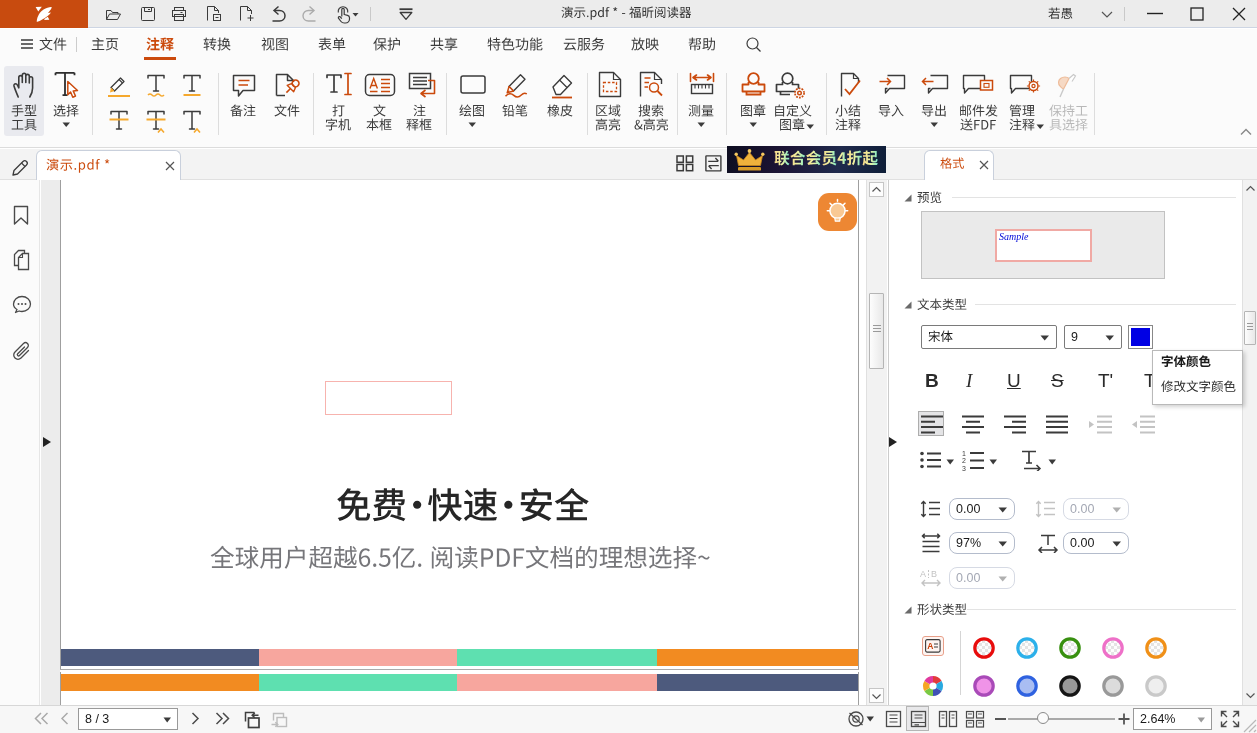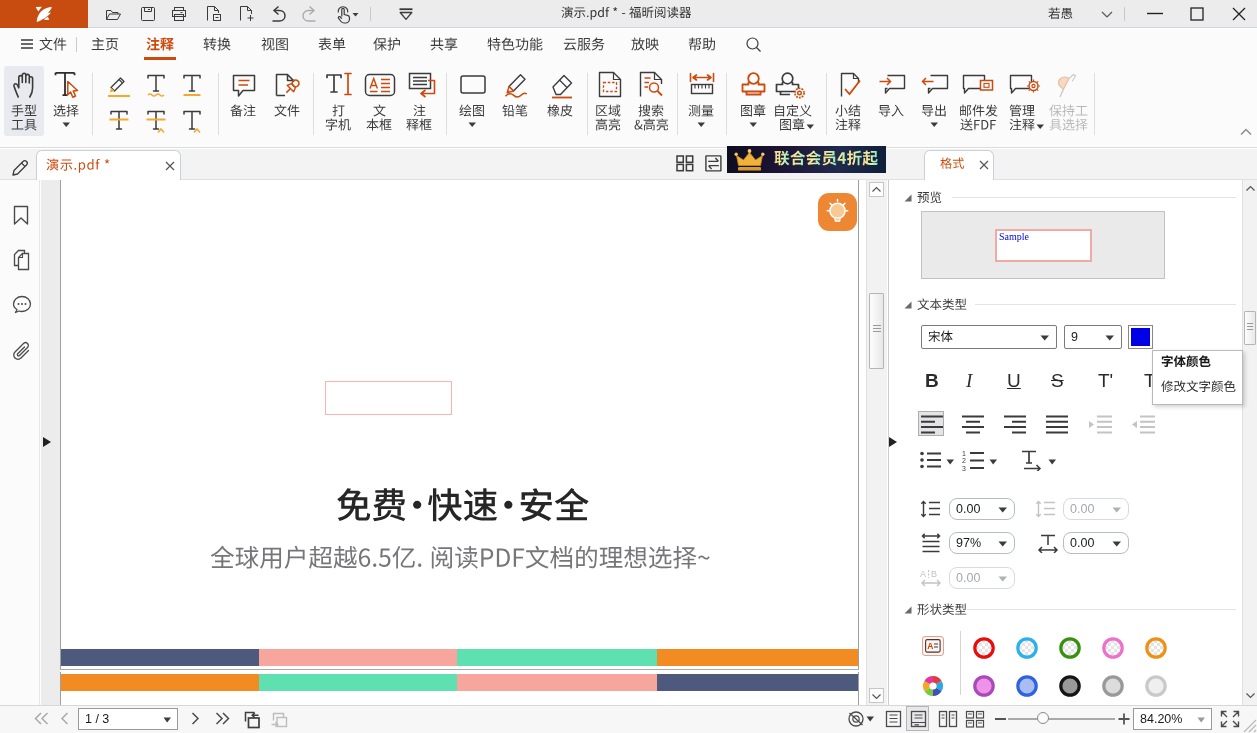--- a/index.html
+++ b/index.html
@@ -605,21 +605,21 @@
 <svg style="position:absolute;left:904px;top:194px;" width="8" height="8" viewBox="0 0 8 8" fill="none">
       <path d="M7.5 0.5 L7.5 7.5 L0.5 7.5 Z" fill="#6a6a6a" stroke="none"></path>
     </svg>
 <div style="position:absolute;left:917.0px;top:191.0px;"><svg width="25" height="15.6" viewBox="0 0 25 15.6" fill="#3b3b3b">
         <path transform="translate(0.0,11.0) scale(0.012500,-0.012500)" d="M670 495V295C670 192 647 57 410 -21C427 -35 447 -60 456 -75C710 18 741 168 741 294V495ZM725 88C788 38 869 -34 908 -79L960 -26C920 17 837 86 775 134ZM88 608C149 567 227 512 282 470H38V403H203V10C203 -3 199 -6 184 -7C170 -7 124 -7 72 -6C83 -27 93 -57 96 -78C165 -78 210 -77 238 -65C267 -53 275 -32 275 8V403H382C364 349 344 294 326 256L383 241C410 295 441 383 467 460L420 473L409 470H341L361 496C338 514 306 538 270 562C329 615 394 692 437 764L391 796L378 792H59V725H328C297 680 256 631 218 598L129 656ZM500 628V152H570V559H846V154H919V628H724L759 728H959V796H464V728H677C670 695 661 659 652 628Z"></path>
         <path transform="translate(12.5,11.0) scale(0.012500,-0.012500)" d="M644 626C695 578 752 510 777 464L844 496C818 541 762 606 708 653ZM115 784V502H188V784ZM324 830V469H397V830ZM528 183V26C528 -47 553 -66 651 -66C672 -66 806 -66 827 -66C907 -66 928 -38 937 76C917 80 887 90 871 102C867 11 860 -2 820 -2C791 -2 680 -2 658 -2C611 -2 603 2 603 27V183ZM457 326V248C457 168 431 55 66 -22C83 -37 104 -65 114 -82C491 7 535 142 535 246V326ZM196 439V121H270V372H741V127H819V439ZM586 841C559 729 512 615 451 541C470 533 501 514 515 503C549 548 580 606 606 671H935V738H632C641 767 650 796 658 826Z"></path>
       </svg></div>
 <div class="ab" style="left:952px;top:197px;width:284px;height:1px;background:#e3e3e3"></div>
 <div class="ab" style="left:921px;top:211px;width:244px;height:68px;background:#eaeaea;border:1px solid #c2c2c2"></div>
 <div class="ab" style="left:995px;top:229px;width:97px;height:33px;background:#fff;border:2px solid #f0a9a4"></div>
-<div class="ab" style="left:999px;top:231px;font-family:Liberation Serif,serif;font-size:10px;color:#0008d8;">Sample</div>
+<div class="ab" style="left:999px;top:231px;font-family:Liberation Serif,serif;font-size:10px;color:#0008d8;font-style:italic;">Sample</div>
 <svg style="position:absolute;left:904px;top:301px;" width="8" height="8" viewBox="0 0 8 8" fill="none">
       <path d="M7.5 0.5 L7.5 7.5 L0.5 7.5 Z" fill="#6a6a6a" stroke="none"></path>
     </svg>
 <div style="position:absolute;left:917.0px;top:298.0px;"><svg width="50" height="15.6" viewBox="0 0 50 15.6" fill="#3b3b3b">
         <path transform="translate(0.0,11.0) scale(0.012500,-0.012500)" d="M423 823C453 774 485 707 497 666L580 693C566 734 531 799 501 847ZM50 664V590H206C265 438 344 307 447 200C337 108 202 40 36 -7C51 -25 75 -60 83 -78C250 -24 389 48 502 146C615 46 751 -28 915 -73C928 -52 950 -20 967 -4C807 36 671 107 560 201C661 304 738 432 796 590H954V664ZM504 253C410 348 336 462 284 590H711C661 455 592 344 504 253Z"></path>
         <path transform="translate(12.5,11.0) scale(0.012500,-0.012500)" d="M460 839V629H65V553H367C294 383 170 221 37 140C55 125 80 98 92 79C237 178 366 357 444 553H460V183H226V107H460V-80H539V107H772V183H539V553H553C629 357 758 177 906 81C920 102 946 131 965 146C826 226 700 384 628 553H937V629H539V839Z"></path>
         <path transform="translate(25.0,11.0) scale(0.012500,-0.012500)" d="M746 822C722 780 679 719 645 680L706 657C742 693 787 746 824 797ZM181 789C223 748 268 689 287 650L354 683C334 722 287 779 244 818ZM460 839V645H72V576H400C318 492 185 422 53 391C69 376 90 348 101 329C237 369 372 448 460 547V379H535V529C662 466 812 384 892 332L929 394C849 442 706 516 582 576H933V645H535V839ZM463 357C458 318 452 282 443 249H67V179H416C366 85 265 23 46 -11C60 -28 79 -60 85 -80C334 -36 445 47 498 172C576 31 714 -49 916 -80C925 -59 946 -27 963 -10C781 11 647 74 574 179H936V249H523C531 283 537 319 542 357Z"></path>
         <path transform="translate(37.5,11.0) scale(0.012500,-0.012500)" d="M635 783V448H704V783ZM822 834V387C822 374 818 370 802 369C787 368 737 368 680 370C691 350 701 321 705 301C776 301 825 302 855 314C885 325 893 344 893 386V834ZM388 733V595H264V601V733ZM67 595V528H189C178 461 145 393 59 340C73 330 98 302 108 288C210 351 248 441 259 528H388V313H459V528H573V595H459V733H552V799H100V733H195V602V595ZM467 332V221H151V152H467V25H47V-45H952V25H544V152H848V221H544V332Z"></path>
       </svg></div>
 <div class="ab" style="left:975px;top:304px;width:261px;height:1px;background:#e3e3e3"></div>
@@ -835,21 +835,21 @@
       <path d="M1.5 1.5 L5.5 5.5 L9.5 1.5" stroke="#555" stroke-width="1.2" fill="none"></path>
     </svg>
 <div class="ab" style="left:0;top:705px;width:1257px;height:28px;background:#f7f7f7;border-top:1px solid #d7d7d7"></div>
 <svg style="position:absolute;left:33px;top:711px;" width="17" height="15" viewBox="0 0 17 15" fill="none">
       <path d="M8 2 L2.5 7.5 L8 13 M14.5 2 L9 7.5 L14.5 13" stroke="#a9a9a9" stroke-width="1.5" fill="none"></path>
     </svg>
 <svg style="position:absolute;left:58px;top:711px;" width="12" height="15" viewBox="0 0 12 15" fill="none">
       <path d="M9.5 2 L4 7.5 L9.5 13" stroke="#a9a9a9" stroke-width="1.5" fill="none"></path>
     </svg>
 <div class="ab" style="left:78px;top:708px;width:100px;height:22px;background:#fff;border:1px solid #999"></div>
-<div class="ab" style="left:85px;top:712px;font-size:12.5px;color:#1a1a1a">1 / 3</div>
+<div class="ab" style="left:85px;top:712px;font-size:12.5px;color:#1a1a1a">8 / 3</div>
 <svg style="position:absolute;left:163px;top:717px;" width="9" height="6" viewBox="0 0 9 6" fill="none">
       <path d="M0.5 0.5 L8 0.5 L4.2 5.5 Z" fill="#3b3b3b"></path>
     </svg>
 <svg style="position:absolute;left:190px;top:711px;" width="12" height="15" viewBox="0 0 12 15" fill="none">
       <path d="M2.5 2 L8 7.5 L2.5 13" stroke="#4a4a4a" stroke-width="1.5" fill="none"></path>
     </svg>
 <svg style="position:absolute;left:214px;top:711px;" width="17" height="15" viewBox="0 0 17 15" fill="none">
       <path d="M2.5 2 L8 7.5 L2.5 13 M9 2 L14.5 7.5 L9 13" stroke="#4a4a4a" stroke-width="1.5" fill="none"></path>
     </svg>
 <svg style="position:absolute;left:242px;top:709px;" width="20" height="20" viewBox="0 0 20 20" fill="none">
@@ -892,21 +892,21 @@
       <rect x="12.5" y="11.5" width="7" height="6.5" stroke="#4a4a4a" stroke-width="1.2" fill="none"></rect>
       <path d="M4 5 L8 5 M14 5 L18 5 M4 14 L8 14 M14 14 L18 14" stroke="#4a4a4a" stroke-width="0.9"></path>
     </svg>
 <div class="ab" style="left:995px;top:717.5px;width:11px;height:2px;background:#555"></div>
 <div class="ab" style="left:1008px;top:718px;width:107px;height:1.5px;background:#a9a9a9"></div>
 <div class="ab" style="left:1037px;top:712px;width:12px;height:12px;background:#fbfbfb;border:1.5px solid #8a8a8a;border-radius:50%"></div>
 <svg style="position:absolute;left:1117px;top:712px;" width="14" height="14" viewBox="0 0 14 14" fill="none">
       <path d="M7 1.5 L7 12.5 M1.5 7 L12.5 7" stroke="#555" stroke-width="1.8"></path>
     </svg>
 <div class="ab" style="left:1133px;top:708px;width:79px;height:22px;background:#fff;border:1px solid #999"></div>
-<div class="ab" style="left:1140px;top:712px;font-size:12.5px;color:#1a1a1a">84.20%</div>
+<div class="ab" style="left:1140px;top:712px;font-size:12.5px;color:#1a1a1a">2.64%</div>
 <svg style="position:absolute;left:1197px;top:717px;" width="9" height="6" viewBox="0 0 9 6" fill="none">
       <path d="M0.5 0.5 L8 0.5 L4.2 5.5 Z" fill="#9a9a9a"></path>
     </svg>
 <svg style="position:absolute;left:1219px;top:709px;" width="22" height="20" viewBox="0 0 22 20" fill="none">
       <path d="M3 8 L3 3 L8 3 M14 3 L19 3 L19 8 M19 12 L19 17 L14 17 M8 17 L3 17 L3 12" stroke="none"></path>
       <path d="M2.5 7.5 L2.5 2.5 L7.5 2.5 M2.5 2.5 L8 8 M19.5 7.5 L19.5 2.5 L14.5 2.5 M19.5 2.5 L14 8 M2.5 12.5 L2.5 17.5 L7.5 17.5 M2.5 17.5 L8 12 M19.5 12.5 L19.5 17.5 L14.5 17.5 M19.5 17.5 L14 12" stroke="#4a4a4a" stroke-width="1.4" fill="none"></path>
     </svg>
 <svg style="position:absolute;left:1243px;top:719px;" width="14" height="14" viewBox="0 0 14 14" fill="none">
       <path d="M13 1 L1 13 M13 6 L6 13 M13 11 L11 13" stroke="#b9b9b9" stroke-width="1.2"></path>
     </svg>

